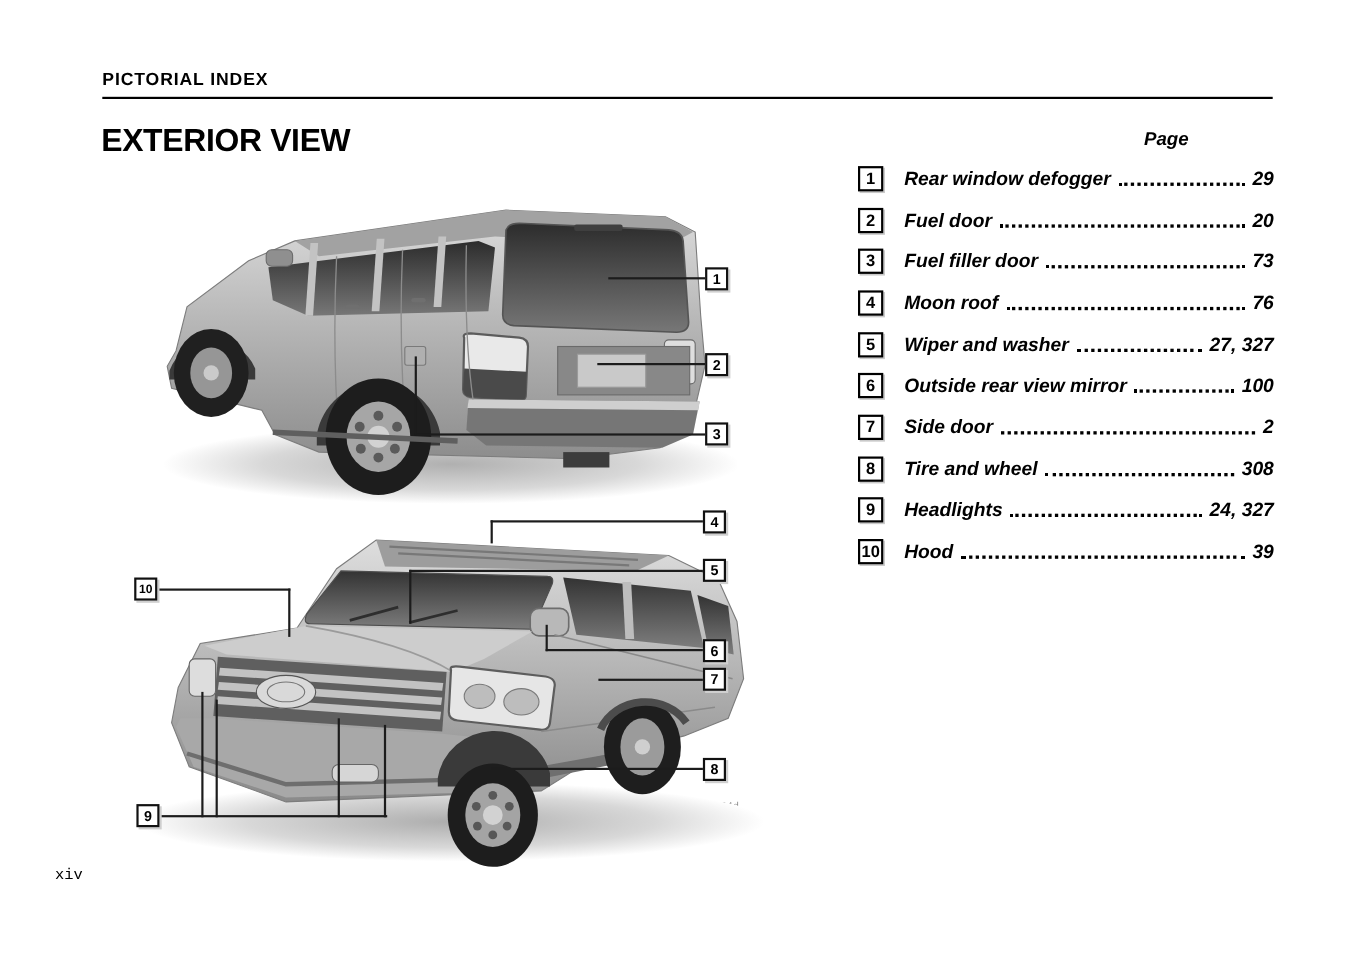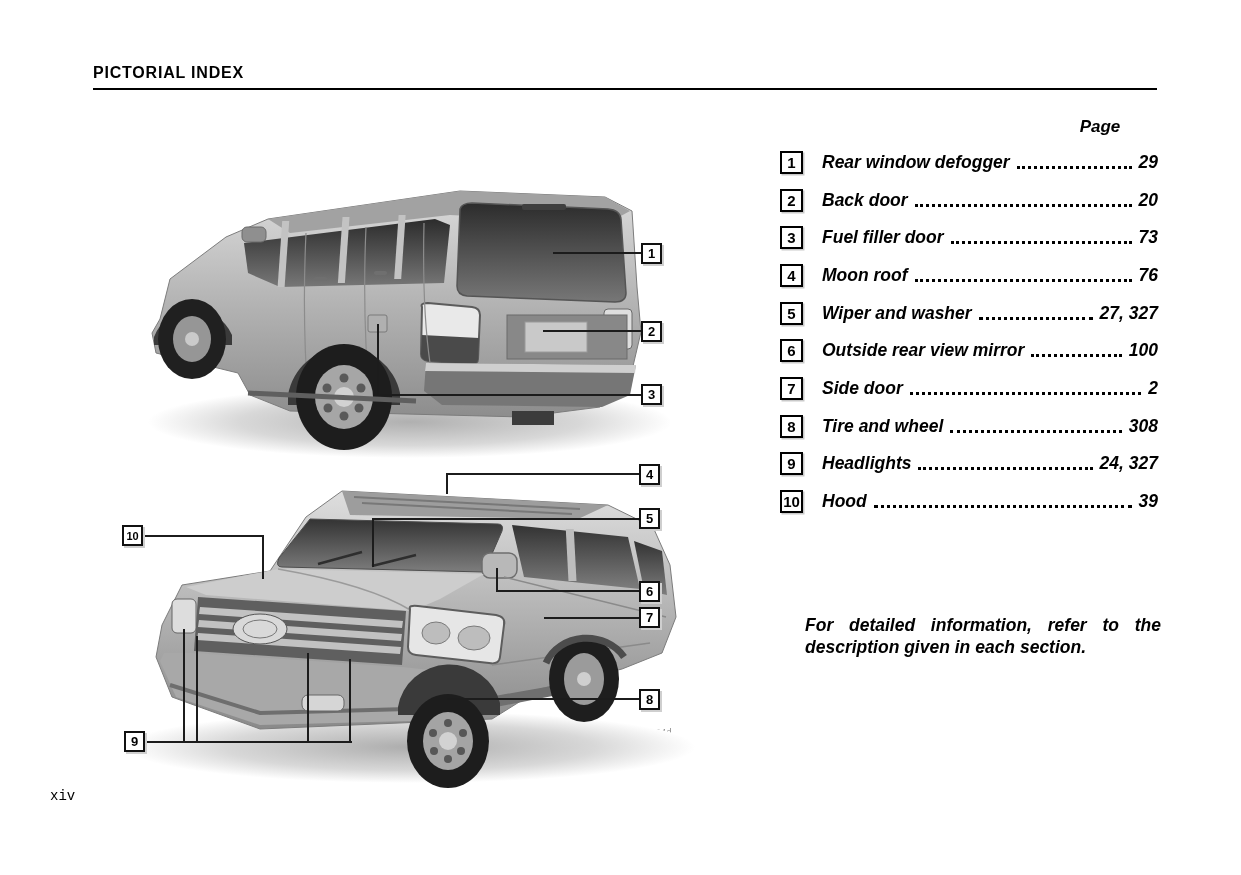--- a/index.html
+++ b/index.html
@@ -3,21 +3,21 @@
 <meta charset="utf-8">
 <style>
   html,body { margin:0; padding:0; background:#ffffff; }
   .page {
     position:relative; width:1175px; height:875px; background:#ffffff;
     font-family:"Liberation Sans", sans-serif; color:#000; overflow:hidden;margin-top:12px;
   }
   .hdr-title { position:absolute; left:93px; top:52px; font-size:16px; font-weight:bold; letter-spacing:0.8px; }
   .hdr-rule  { position:absolute; left:93px; top:76px; width:1064px; height:2px; background:#000; }
   .sec-title { position:absolute; left:92px; top:100px; font-size:29px; font-weight:bold; letter-spacing:-0.3px; }
-  .page-label{ position:absolute; left:1040px; top:105px; width:120px; text-align:center; font-size:17px; font-weight:bold; font-style:italic; }
+  .page-label{ position:absolute; left:1040px; top:105px; width:120px; text-align:left; font-size:17px; font-weight:bold; font-style:italic; }
 
   .index-list{ position:absolute; left:780px; top:139px; width:378px; height:362px;
                display:flex; flex-direction:column; justify-content:space-between; }
   .index-row { display:flex; align-items:center; }
   .num-box   { width:23px; height:23px; box-sizing:border-box; border:2px solid #000; background:#fff;
                display:flex; align-items:center; justify-content:center; flex:0 0 auto;
                font-size:15px; font-weight:bold; box-shadow:1.5px 1.5px 0 #c9c9c9; }
   .item-label{ font-size:17.5px; font-weight:bold; font-style:italic; margin-left:19px; white-space:nowrap; }
   .dots      { flex:1 1 auto; height:0; border-bottom:3px dotted #000; margin:0 7px 5px 7px; align-self:flex-end; }
   .pageref   { font-size:17.5px; font-weight:bold; font-style:italic; white-space:nowrap; }
@@ -38,32 +38,33 @@
 
   .illus { position:absolute; }
 </style>
 </head>
 <body>
 
 <div class="page">
 
   <div class="hdr-title">PICTORIAL INDEX</div>
   <div class="hdr-rule"></div>
+  <div class="sec-title">EXTERIOR VIEW</div>
   <div class="page-label">Page</div>
 
   <div class="index-list">
     <div class="index-row">
       <div class="num-box">1</div>
       <div class="item-label">Rear window defogger</div>
       <div class="dots"></div>
       <div class="pageref">29</div>
     </div>
     <div class="index-row">
       <div class="num-box">2</div>
-      <div class="item-label">Back door</div>
+      <div class="item-label">Fuel door</div>
       <div class="dots"></div>
       <div class="pageref">20</div>
     </div>
     <div class="index-row">
       <div class="num-box">3</div>
       <div class="item-label">Fuel filler door</div>
       <div class="dots"></div>
       <div class="pageref">73</div>
     </div>
     <div class="index-row">
@@ -103,21 +104,20 @@
       <div class="pageref">24, 327</div>
     </div>
     <div class="index-row">
       <div class="num-box">10</div>
       <div class="item-label">Hood</div>
       <div class="dots"></div>
       <div class="pageref">39</div>
     </div>
   </div>
 
-  <div class="note">For detailed information, refer to the description given in each section.</div>
 
   <div class="footer-page">xiv</div>
 
   <div class="fig-code">00I004d</div>
 
   <svg class="illus" style="left:130px; top:155px;" width="540" height="300" viewBox="0 0 540 300">
     <defs>
       <linearGradient id="tbody" x1="0" y1="0" x2="0" y2="1">
         <stop offset="0" stop-color="#dcdcdc"></stop>
           <stop offset="0.45" stop-color="#b7b7b7"></stop>

